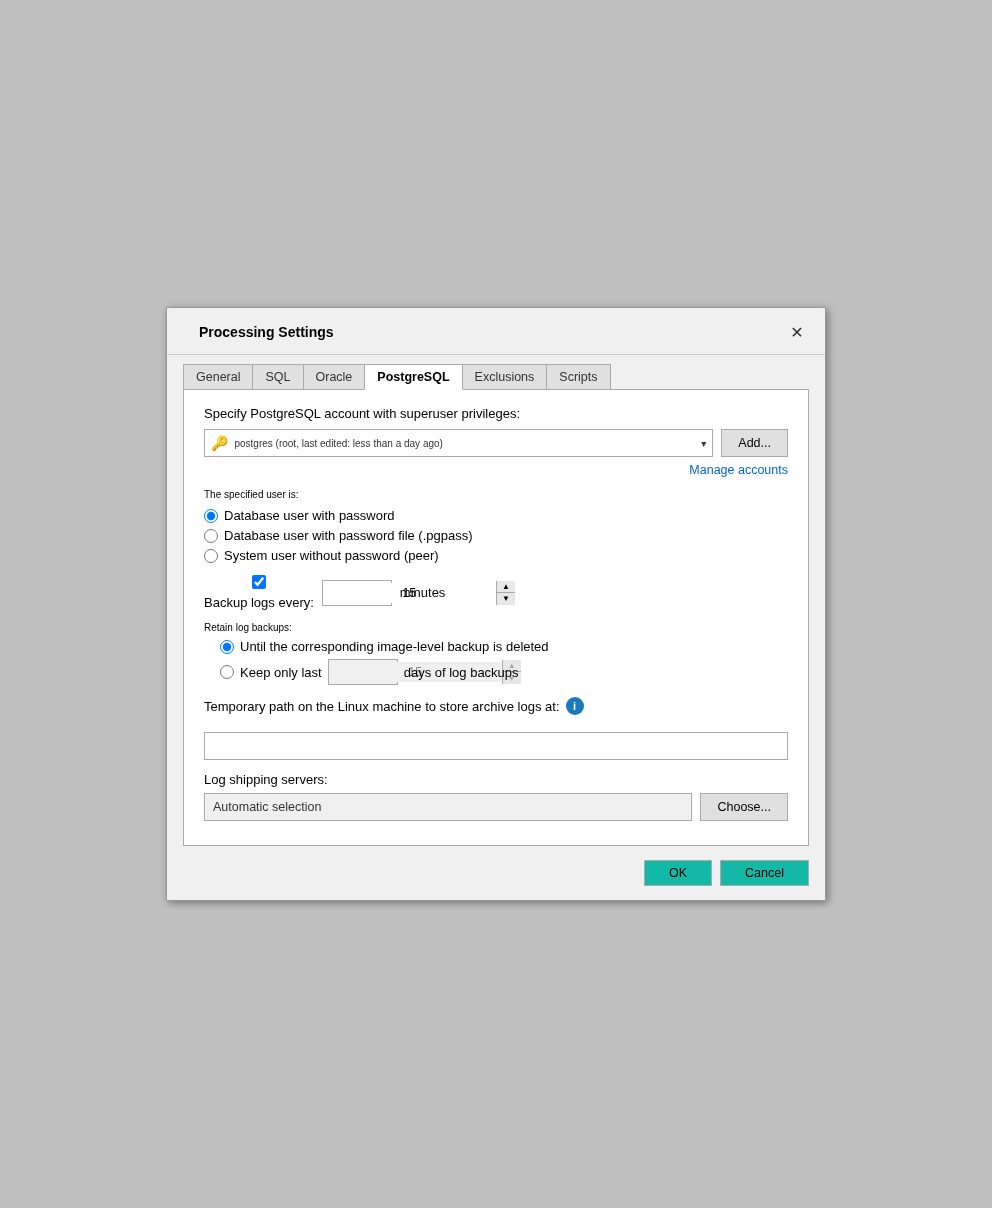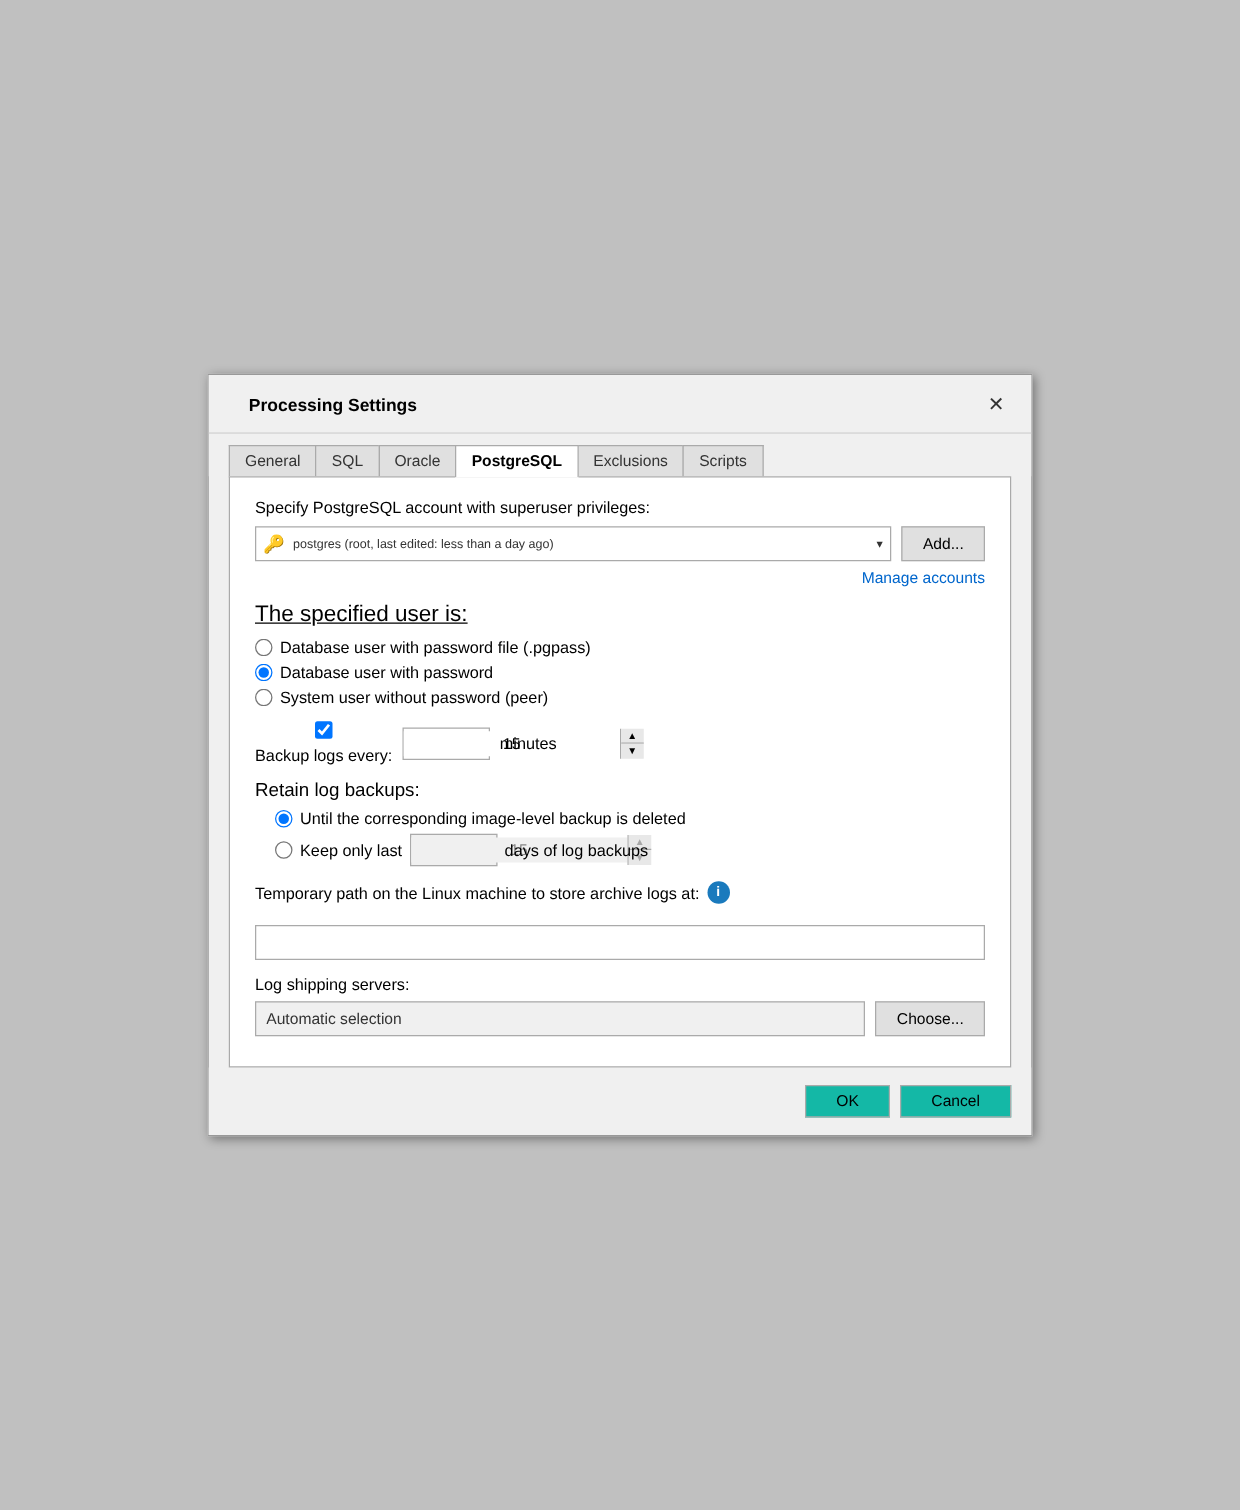--- a/index.html
+++ b/index.html
@@ -127,22 +127,21 @@
       color: #0066cc;
       text-decoration: none;
       font-size: 12.5px;
       display: block;
       text-align: right;
       margin-bottom: 12px;
       cursor: pointer;
     }
     .specified-user-label {
       margin-bottom: 8px;
-      font-size: 18px;
-      text-decoration: underline;
+      font-size: 10px;
     }
     .radio-group {
       margin-bottom: 12px;
     }
     .radio-item {
       display: flex;
       align-items: center;
       margin-bottom: 5px;
       gap: 6px;
     }
@@ -206,21 +205,21 @@
       justify-content: center;
       font-size: 8px;
       padding: 0;
     }
     .spinner-up { border-bottom: 1px solid #aaa; }
     .retain-section {
       margin-bottom: 12px;
       padding-left: 0;
     }
     .retain-label {
-      font-size: 15px;
+      font-size: 10px;
       margin-bottom: 6px;
     }
     .retain-radio-group {
       padding-left: 16px;
     }
     .retain-radio-item {
       display: flex;
       align-items: center;
       gap: 6px;
       margin-bottom: 5px;
@@ -343,26 +342,26 @@
         <span class="dropdown-arrow">▾</span>
       </div>
       <button class="add-btn">Add...</button>
     </div>
     <a class="manage-link">Manage accounts</a>
 
     <div class="specified-user-label">The specified user is:</div>
 
     <div class="radio-group">
       <div class="radio-item">
+        <input type="radio" name="usertype" id="db-password" checked="" style="">
+        <label class="radio-label" for="db-password">Database user with password</label>
+      </div>
+      <div class="radio-item">
         <input type="radio" name="usertype" id="db-pgpass" style="">
         <label class="radio-label" for="db-pgpass">Database user with password file (.pgpass)</label>
-      </div>
-      <div class="radio-item">
-        <input type="radio" name="usertype" id="db-password" checked="" style="">
-        <label class="radio-label" for="db-password">Database user with password</label>
       </div>
       <div class="radio-item">
         <input type="radio" name="usertype" id="system-peer" style="">
         <label class="radio-label" for="system-peer">System user without password (peer)</label>
       </div>
     </div>
 
     <div class="backup-row">
       <div class="checkbox-item">
         <input type="checkbox" id="backup-logs" checked="" style="">

